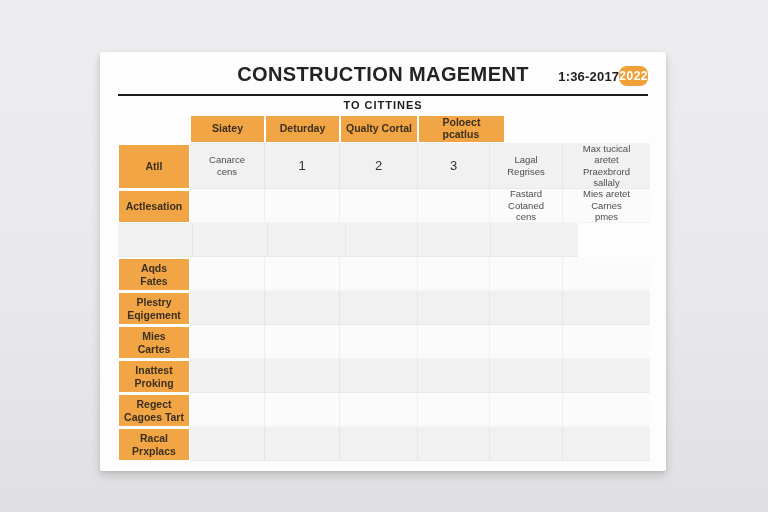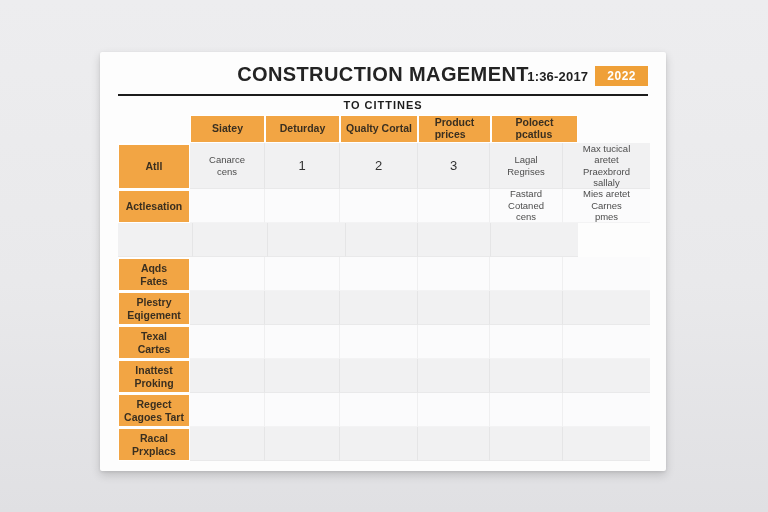--- a/index.html
+++ b/index.html
@@ -27,26 +27,26 @@
     border-radius:2px;
     box-shadow:0 4px 10px rgba(0,0,0,0.16), 0 1px 3px rgba(0,0,0,0.08);
     padding:0 18px;
   }
   .titlebar{position:relative;height:42px;padding-top:11px;text-align:center;}
   .title{
     display:inline-block;font-size:20px;font-weight:700;letter-spacing:0.4px;
     color:var(--title-text);
   }
   .daterow{
-    position:absolute;right:0;top:14px;display:flex;align-items:center;gap:7px;
+    position:absolute;right:0;top:14px;display:flex;align-items:center;
   }
   .date{font-size:13px;font-weight:700;color:#1f1f1f;letter-spacing:0.2px;}
   .badge{
     background:var(--badge-orange);color:#fff;font-size:12px;font-weight:700;
-    padding:3px 12px;border-radius:0;letter-spacing:0.5px;
+    padding:3px 0;border-radius:8px;letter-spacing:0.5px;
   }
   .rule{height:2px;background:var(--rule-color);margin-top:0;}
   .subtitle{
     text-align:center;font-size:11px;font-weight:700;letter-spacing:1px;
     color:#1d1d1d;padding:3px 0 2px 0;
   }
   .tbl{margin-top:2px;width:532px;}
   .flexrow{display:flex;width:532px;}
   
   .c0{width:72px;}
@@ -103,22 +103,20 @@
     <div class="rule"></div>
     <div class="subtitle">TO CITTINES</div>
 
     <div class="tbl">
 
       <div class="flexrow thead">
         <div class="corner c0"></div>
         <div class="ch c1">Siatey</div>
         <div class="ch c2">Deturday</div>
         <div class="ch c3">Qualty Cortal</div>
-        <div class="ch c5">Product
-prices</div>
         <div class="ch c6">Poloect
 pcatlus</div>
       </div>
 
       <div class="tbody">
 
         <div class="flexrow trow tall">
           <div class="rh c0">Atll</div>
           <div class="td c1">Canarce
 cens</div>
@@ -172,21 +170,21 @@
 Eqigement</div>
           <div class="td c1"></div>
           <div class="td c2"></div>
           <div class="td c3"></div>
           <div class="td c4"></div>
           <div class="td c5"></div>
           <div class="td c6"></div>
         </div>
 
         <div class="flexrow trow">
-          <div class="rh c0">Texal
+          <div class="rh c0">Mies
 Cartes</div>
           <div class="td c1"></div>
           <div class="td c2"></div>
           <div class="td c3"></div>
           <div class="td c4"></div>
           <div class="td c5"></div>
           <div class="td c6"></div>
         </div>
 
         <div class="flexrow trow">

